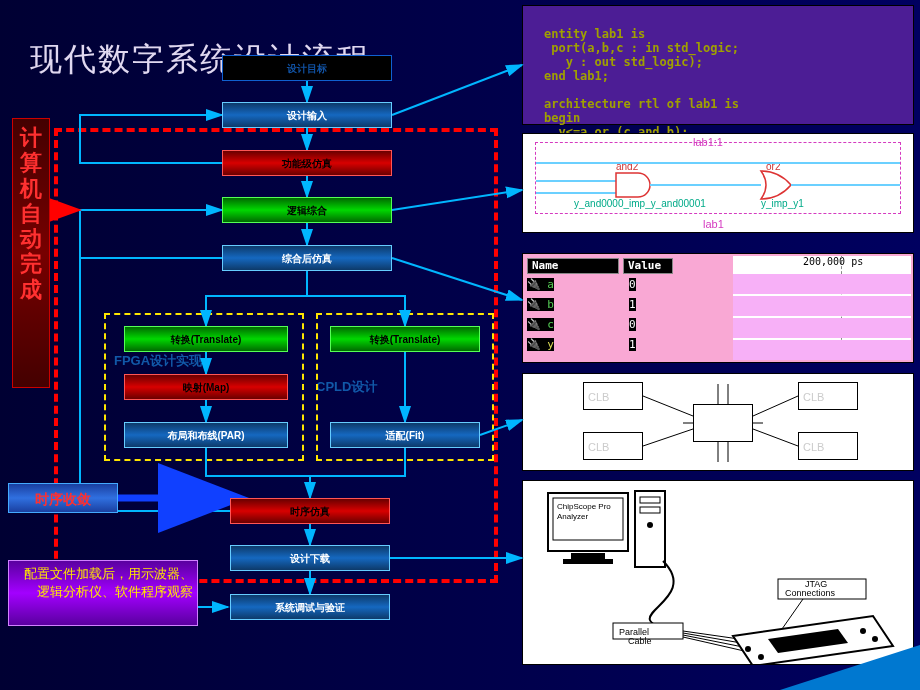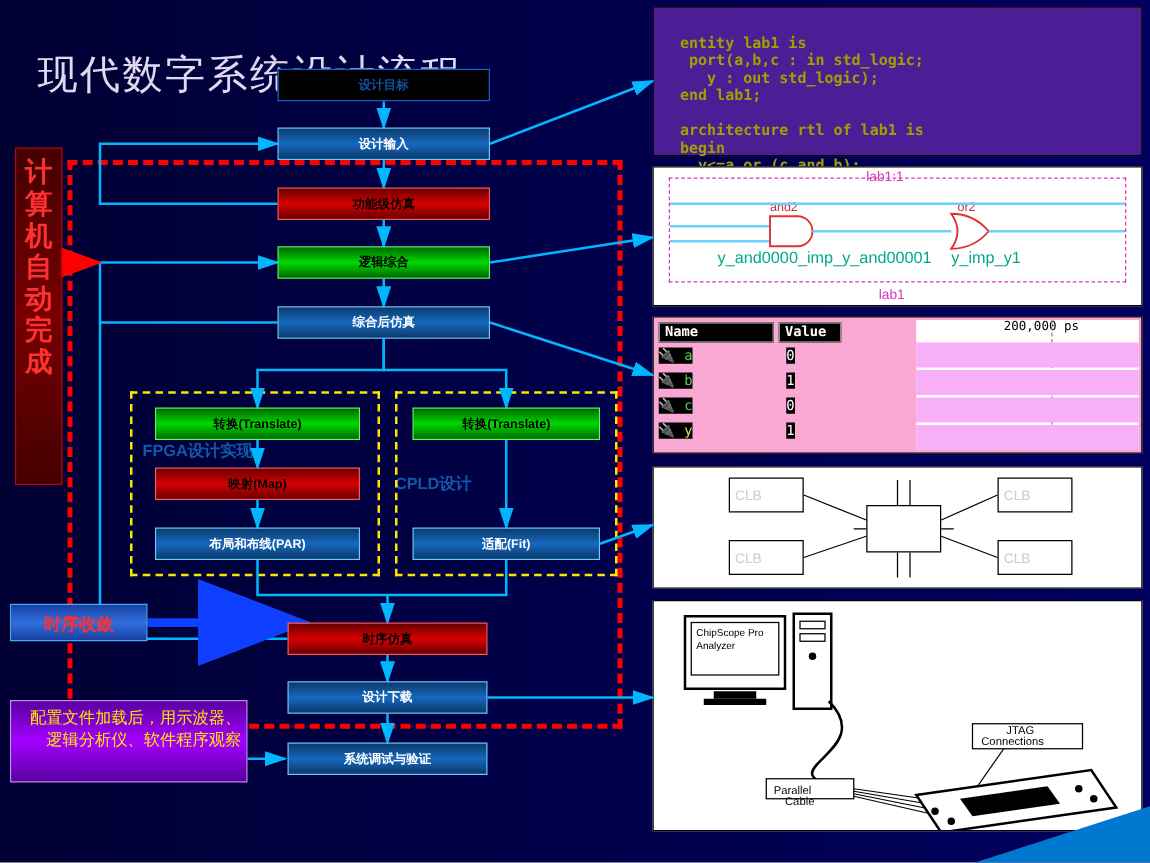--- a/index.html
+++ b/index.html
@@ -114,33 +114,33 @@
     text-align:right;
     padding:4px 4px;
     border:1px solid #d080ff;
     z-index:6;
     line-height:1.4;
   }
 
   
   .rpanel { position:absolute; background:#fff; border:1px solid #000; }
   .rpanel.vhdl { left:522px; top:5px; width:392px; height:120px; background:#4c1d95; color:#a0a000; font:bold 12px monospace; padding:21px; white-space:pre; }
-  .rpanel.schem{ left:522px; top:133px; width:392px; height:112px; }
+  .rpanel.schem{ left:522px; top:133px; width:392px; height:100px; }
   .rpanel.sim  { left:522px; top:253px; width:392px; height:110px; background:#f9a8d4; }
   .rpanel.clb  { left:522px; top:373px; width:392px; height:98px; }
   .rpanel.jtag { left:522px; top:480px; width:392px; height:185px; }
 
   
   .schem-inner {
     position:absolute; left:12px; top:8px; right:12px; bottom:18px;
     border:1px dashed #d53ac0;
   }
   .schem-lbl { position:absolute; color:#d53ac0; font-size:11px; }
   .gate-box { position:absolute; color:#c33; font-size:10px; text-align:center; }
-  .gate-name { position:absolute; color:#0a8; font-size:13px; }
+  .gate-name { position:absolute; color:#0a8; font-size:10px; }
 
   
   .simtab { position:absolute; background:#000; color:#fff; font:11px monospace; }
   .wave   { position:absolute; background:#fff; left:210px; top:2px; right:2px; bottom:2px; }
   .wave-lane { position:absolute; left:0; right:0; height:20px; background:#f7b0f7; }
 
   
   .clb-box { position:absolute; width:60px; height:28px; border:1px solid #000; font-size:11px; text-align:left; padding-left:4px; line-height:28px;}
   .clb-center { position:absolute; left:170px; top:30px; width:60px; height:38px; border:1px solid #000;}
 

